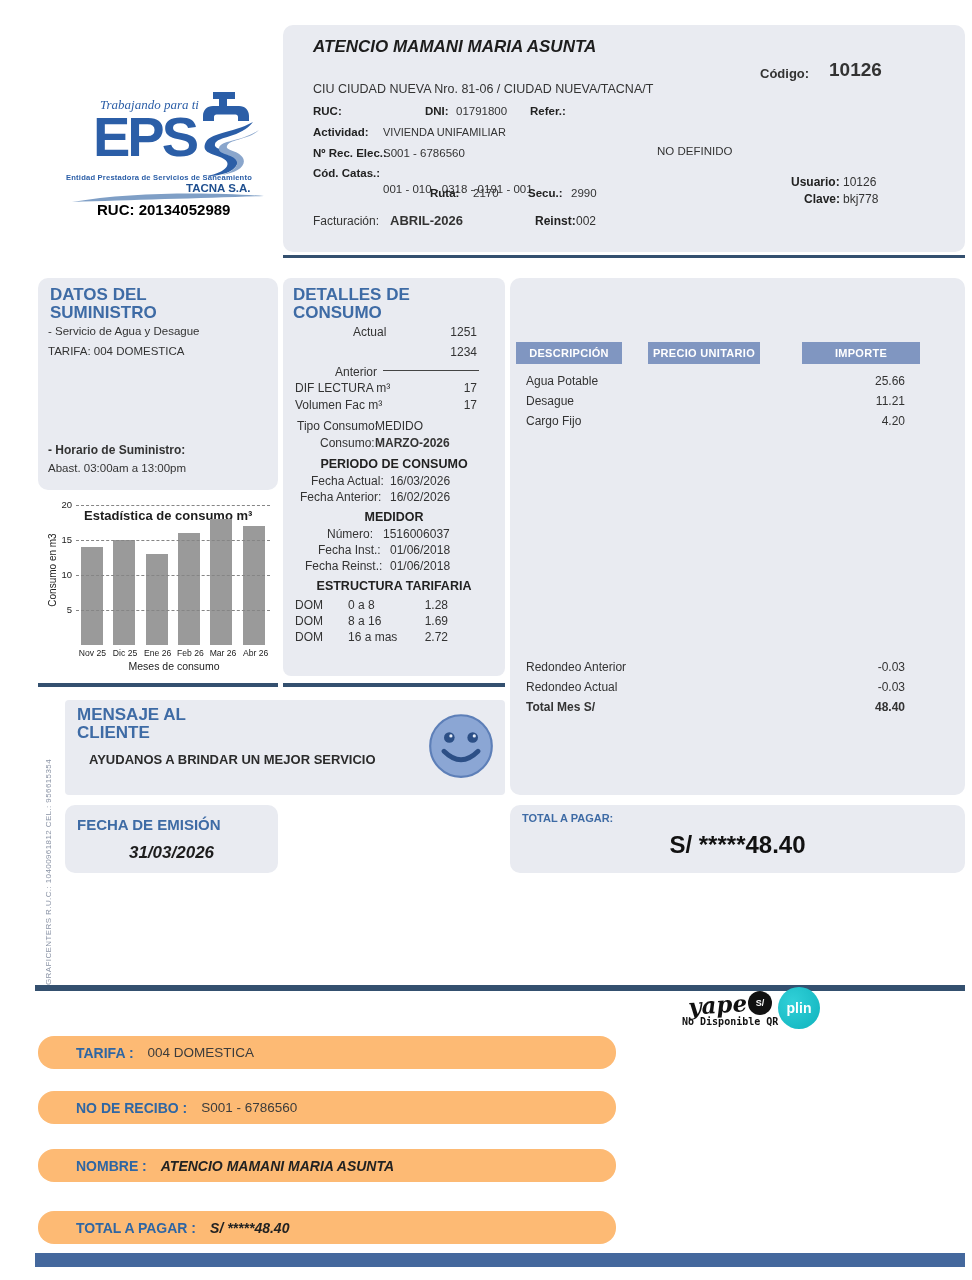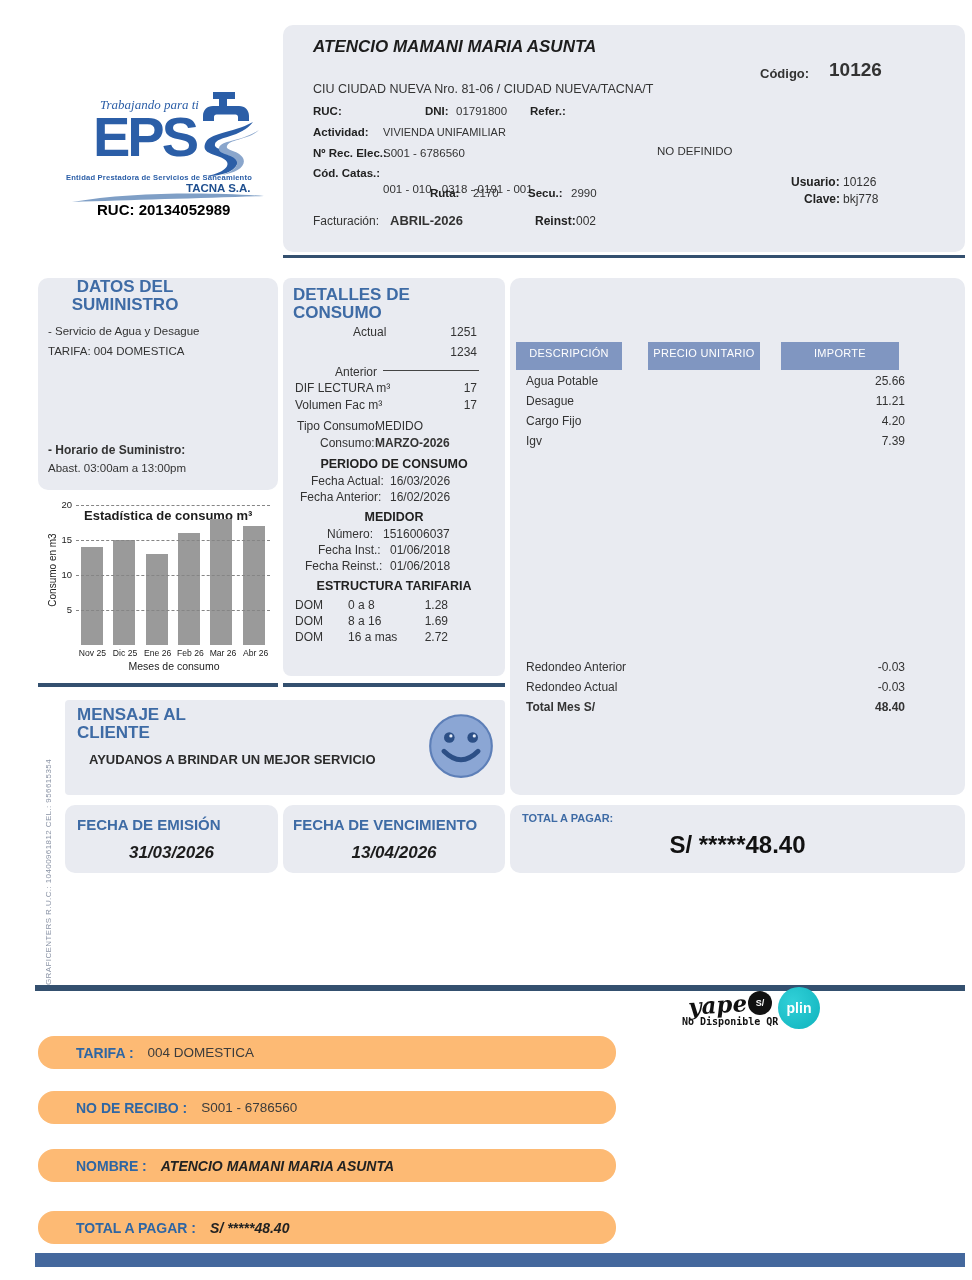--- a/index.html
+++ b/index.html
@@ -10,21 +10,21 @@
   .panel { position:absolute; background:#e9ebf1; border-radius:10px; }
   .sec-title { color:#3e6ba5; font-weight:bold; font-size:17px; line-height:1.06; }
   .b { font-weight:bold; }
   .i { font-style:italic; }
   .navy-line { position:absolute; background:#34506f; }
   .lbl { font-weight:bold; font-size:11.5px; color:#222; }
   .val { font-size:11.5px; color:#333; }
   
   .hdr-name { font-size:17px; font-weight:bold; font-style:italic; color:#1d1d1d; }
   
-  .chip { position:absolute; height:28px; background:#8096c1; color:#fff; font-weight:normal;
+  .chip { position:absolute; height:22px; background:#8096c1; color:#fff; font-weight:bold;
           font-size:11px; text-align:center; line-height:22px; letter-spacing:.3px; }
   .imp-row { position:relative; height:20px; font-size:12px; }
   .imp-row .desc { position:absolute; left:16px; top:2px; }
   .imp-row .amt  { position:absolute; right:60px; top:2px; }
   
   .kv { position:absolute; width:100%; font-size:12px; }
   .ctr { text-align:center; font-weight:bold; font-size:12.5px; color:#222; }
   .dom-row { position:relative; height:16px; font-size:12px; }
   .dom-row .t1 { position:absolute; left:12px; }
   .dom-row .t2 { position:absolute; left:65px; }
@@ -103,21 +103,21 @@
     <div class="abs val" style="left:560px; top:167px; font-size:12px;">bkj778</div>
 
     <div class="abs val" style="left:30px; top:189px; font-size:12px;">Facturación:</div>
     <div class="abs b" style="left:107px; top:188px; font-size:13px;">ABRIL-2026</div>
     <div class="abs lbl" style="left:252px; top:189px; font-size:12px;">Reinst:</div>
     <div class="abs val" style="left:293px; top:189px; font-size:12px;">002</div>
   </div>
   <div class="navy-line" style="left:283px; top:255px; width:682px; height:3px;"></div>
 
   <div class="panel" style="left:38px; top:278px; width:240px; height:212px;">
-    <div class="abs sec-title" style="left:12px; top:0; width:150px;text-align:center;">DATOS DEL SUMINISTRO</div>
+    <div class="abs sec-title" style="left:12px; top:8px; width:150px;">DATOS DEL SUMINISTRO</div>
     <div class="abs" style="left:10px; top:47px; font-size:11.5px;">- Servicio de Agua y Desague</div>
     <div class="abs" style="left:10px; top:67px; font-size:11.5px;">TARIFA: 004 DOMESTICA</div>
     <div class="abs b" style="left:10px; top:165px; font-size:12px;">- Horario de Suministro:</div>
     <div class="abs" style="left:10px; top:184px; font-size:11.5px;">Abast. 03:00am a 13:00pm</div>
   </div>
 
   <div class="chart">
     <div class="chart-title">Estadística de consumo m³</div>
     <div class="ylab">Consumo en m3</div>
     <div class="plot">
@@ -222,38 +222,34 @@
           <span class="t2">16 a mas</span>
           <span class="t3">2.72</span>
         </div>
       </div>
   </div>
   <div class="navy-line" style="left:283px; top:683px; width:222px; height:4px;"></div>
 
   <div class="panel" style="left:510px; top:278px; width:455px; height:517px;">
     <div class="chip" style="left:6px;  top:64px; width:106px;">DESCRIPCIÓN</div>
     <div class="chip" style="left:138px; top:64px; width:112px;">PRECIO UNITARIO</div>
-    <div class="chip" style="left:271px; top:64px; width:118px;">IMPORTE</div>
+    <div class="chip" style="left:292px; top:64px; width:118px;">IMPORTE</div>
 
     <div class="abs" style="left:0; top:94px; width:100%;">
         <div class="imp-row">
           <span class="desc">Agua Potable</span>
           <span class="amt">25.66</span>
         </div>
         <div class="imp-row">
           <span class="desc">Desague</span>
           <span class="amt">11.21</span>
         </div>
         <div class="imp-row">
           <span class="desc">Cargo Fijo</span>
           <span class="amt">4.20</span>
-        </div>
-        <div class="imp-row">
-          <span class="desc">Igv</span>
-          <span class="amt">7.39</span>
         </div>
       </div>
     <div class="abs" style="left:0; top:380px; width:100%;">
         <div class="imp-row">
           <span class="desc">Redondeo Anterior</span>
           <span class="amt">-0.03</span>
         </div>
         <div class="imp-row">
           <span class="desc">Redondeo Actual</span>
           <span class="amt">-0.03</span>
@@ -275,24 +271,20 @@
       <circle cx="22.5" cy="22.5" r="1.5" fill="#e8eef8"></circle>
       <circle cx="44.5" cy="22.5" r="1.5" fill="#e8eef8"></circle>
       <path d="M16 37 Q32 53 48 37" stroke="#2c4f86" stroke-width="4.5" fill="none" stroke-linecap="round"></path>
     </svg>
   </div>
 
   <div class="panel" style="left:65px; top:805px; width:213px; height:68px;">
     <div class="abs sec-title" style="left:12px; top:12px; font-size:15px;">FECHA DE EMISIÓN</div>
     <div class="abs b i" style="left:0; top:38px; width:100%; text-align:center; font-size:17px; color:#1d1d1d;">31/03/2026</div>
   </div>
-  <div class="panel" style="left:283px; top:805px; width:222px; height:68px;">
-    <div class="abs sec-title" style="left:10px; top:12px; font-size:15px;">FECHA DE VENCIMIENTO</div>
-    <div class="abs b i" style="left:0; top:38px; width:100%; text-align:center; font-size:17px; color:#1d1d1d;">13/04/2026</div>
-  </div>
 
   <div class="panel" style="left:510px; top:805px; width:455px; height:68px;">
     <div class="abs b" style="left:12px; top:7px; font-size:11px; color:#3e6ba5;">TOTAL A PAGAR:</div>
     <div class="abs b" style="left:0; top:26px; width:100%; text-align:center; font-size:24px; color:#111;">S/ *****48.40</div>
   </div>
 
 
   <div class="credit">GRAFICENTERS   R.U.C.: 10400961812  CEL.: 956615354</div>
 
   <div class="navy-line" style="left:35px; top:985px; width:930px; height:6px;"></div>

